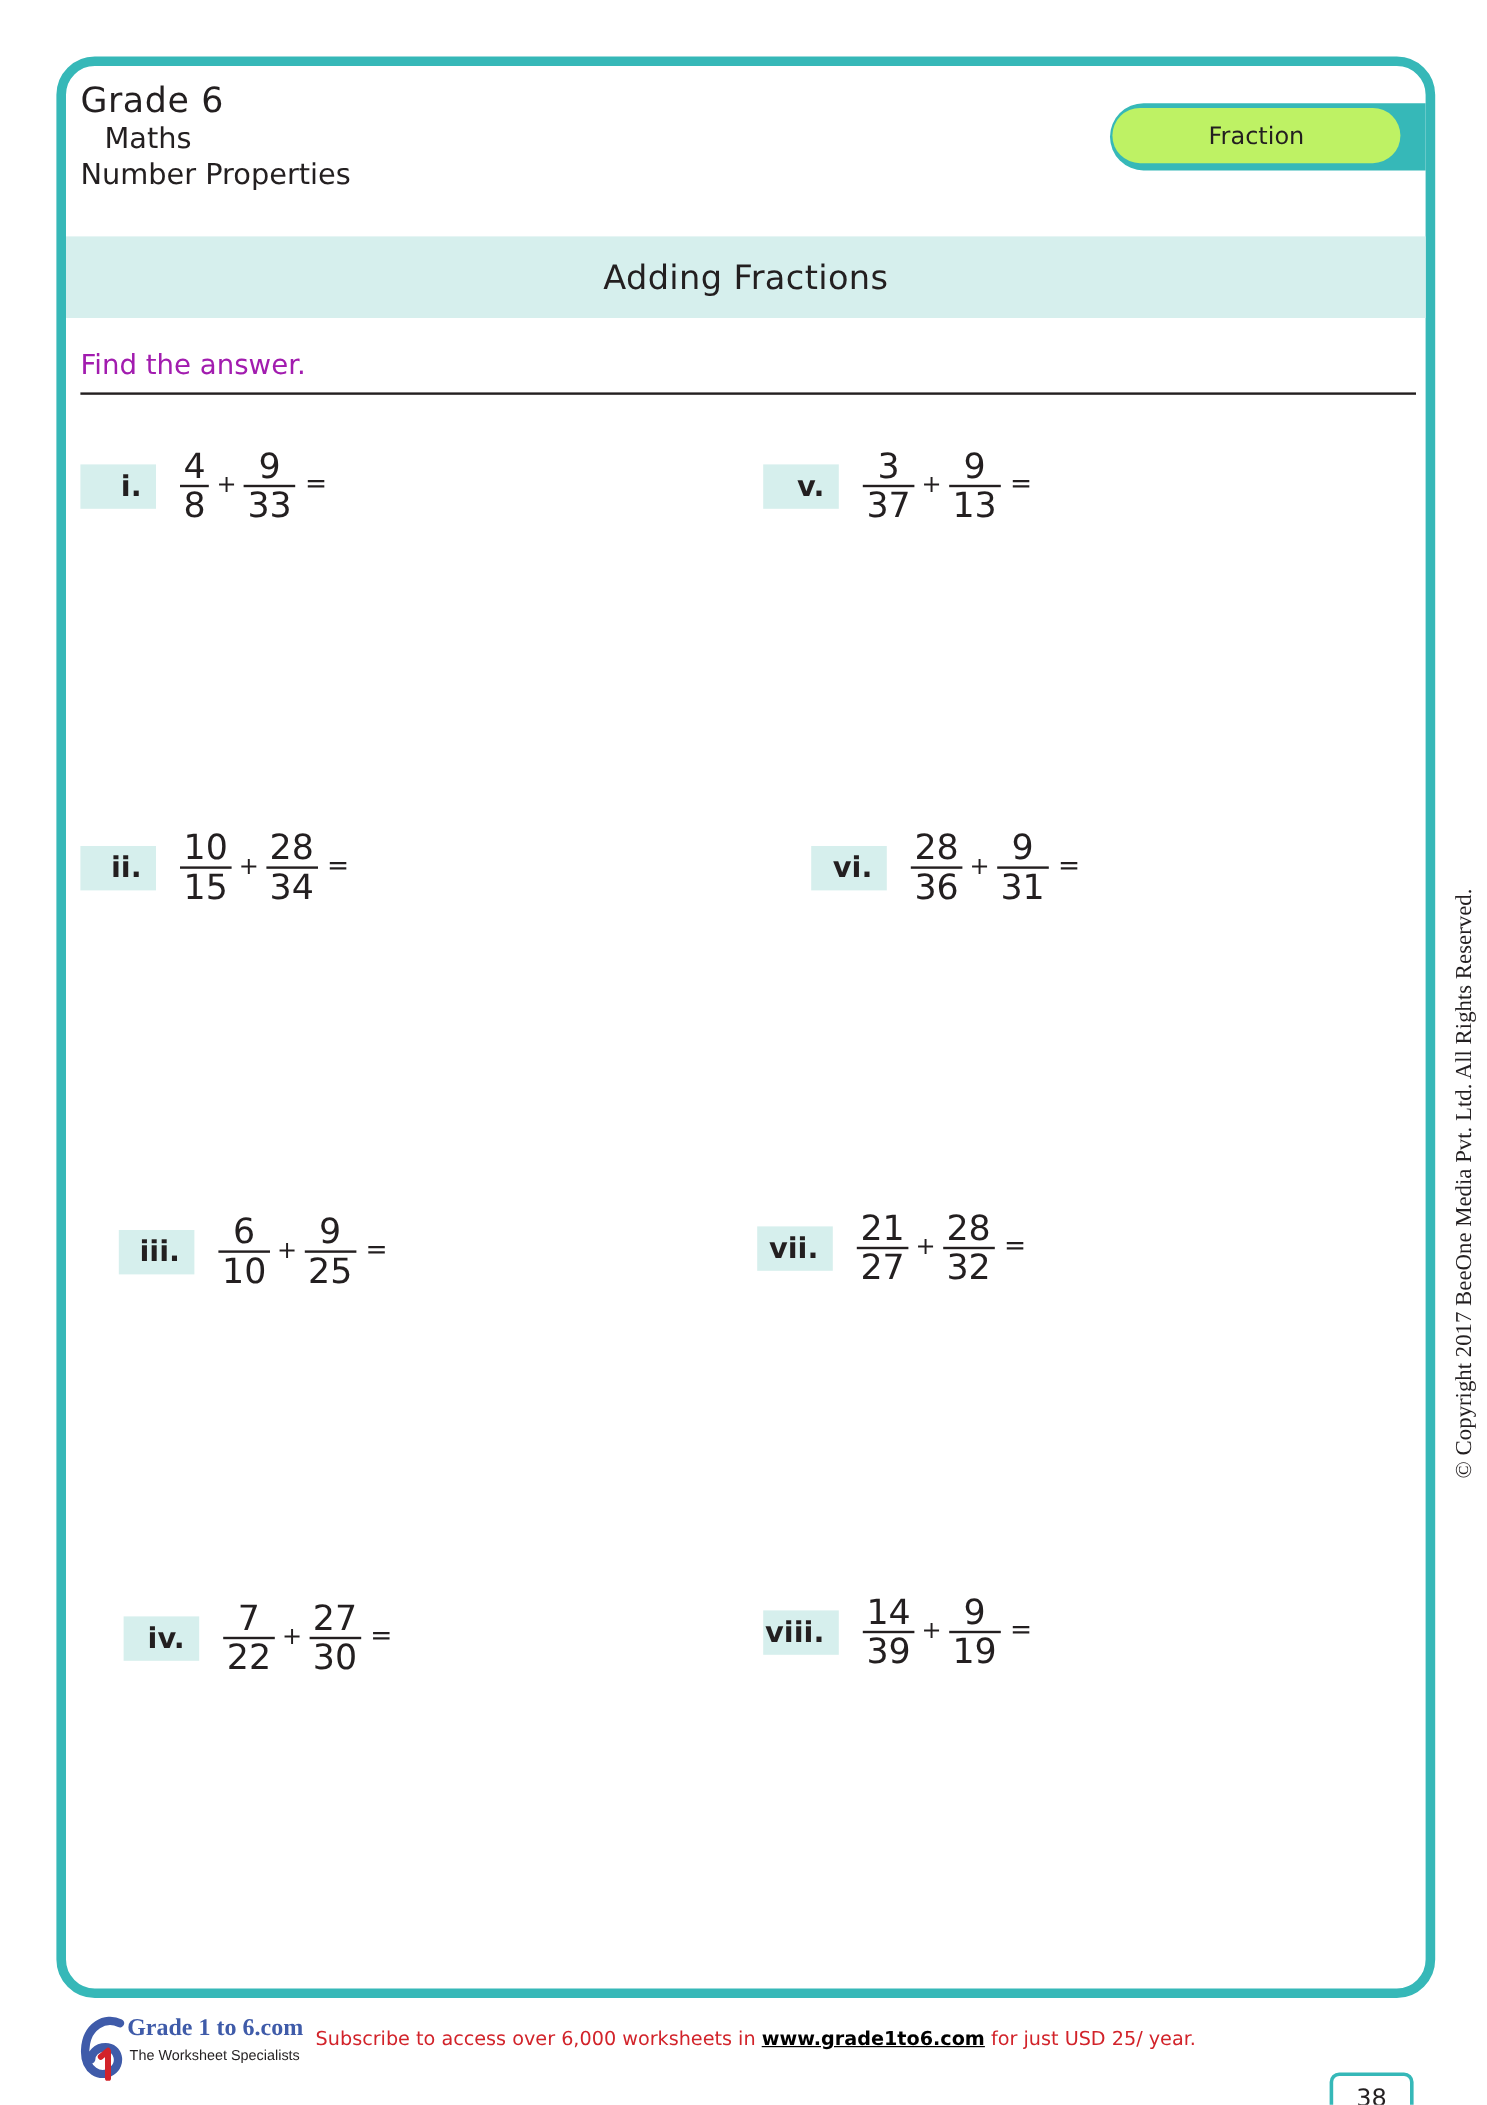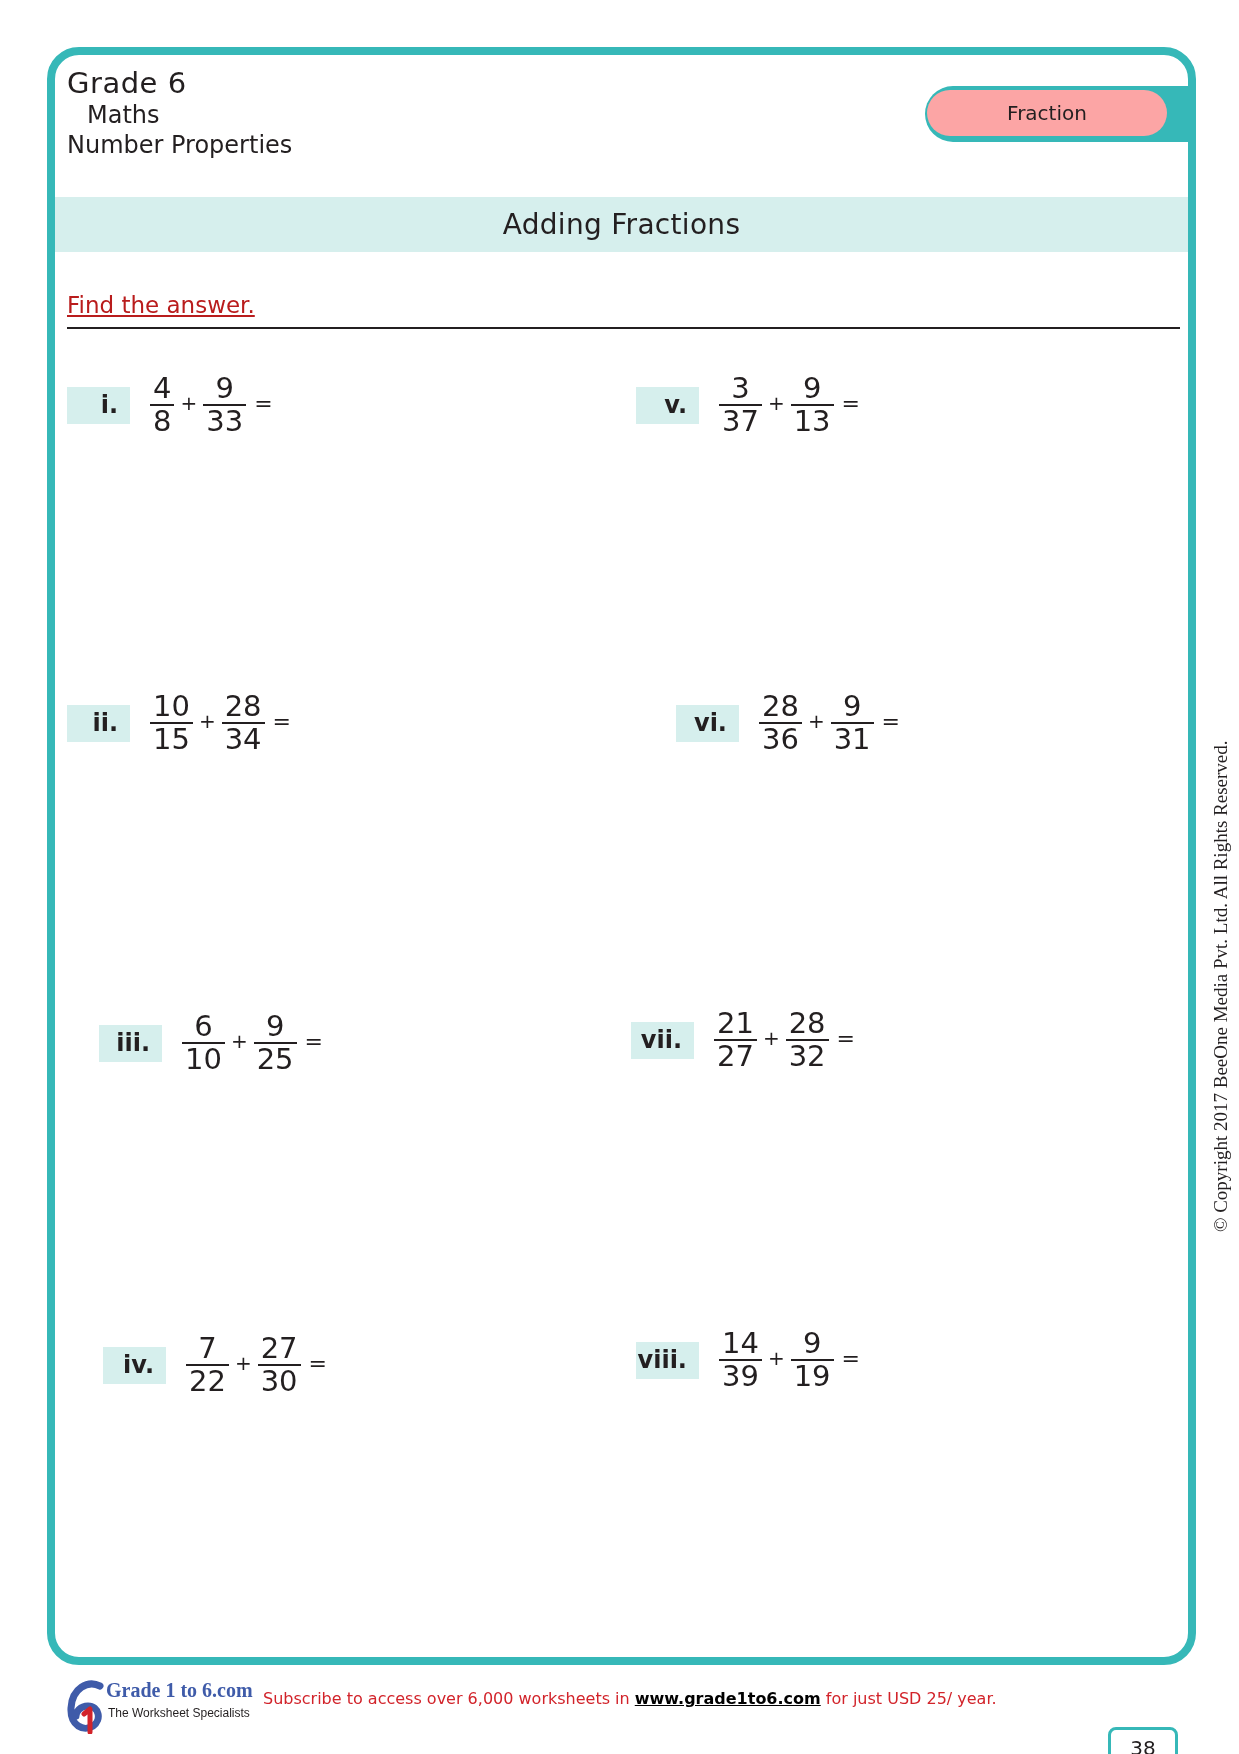--- a/index.html
+++ b/index.html
@@ -8,27 +8,27 @@
   .frame { position:absolute; left:47px; top:47px; width:1133px; height:1602px;
            border:8px solid #36b8b8; border-radius:32px; background:#fff; }
   .hdr { position:absolute; left:67px; font-family:"DejaVu Sans", sans-serif; color:#231f20; white-space:nowrap; }
   .grade { top:66px; font-size:29px; letter-spacing:0.5px; }
   .subject { top:101px; font-size:24px;margin-left:20px; }
   .topic { top:131px; font-size:24px; }
 
   .tab-bg { position:absolute; left:925px; top:86px; width:263px; height:56px;
             background:#36b8b8; border-radius:28px 0 0 28px; }
   .tab { position:absolute; left:927px; top:90px; width:240px; height:46px;
-         background:#fca5a5; border-radius:24px; display:flex; align-items:center; justify-content:center;
+         background:#bef264; border-radius:24px; display:flex; align-items:center; justify-content:center;
          font-size:20px; color:#231f20; }
 
-  .title-band { position:absolute; left:55px; top:197px; width:1133px; height:55px; background:#d6efed;
+  .title-band { position:absolute; left:55px; top:197px; width:1133px; height:68px; background:#d6efed;
                 display:flex; align-items:center; justify-content:center; font-size:28px; color:#231f20; letter-spacing:0.3px; }
 
-  .instr { position:absolute; left:67px; top:292px; font-size:23px; color:#b91c1c;text-decoration:underline; }
+  .instr { position:absolute; left:67px; top:292px; font-size:23px; color:#a21caf; }
   .rule { position:absolute; left:67px; top:327px; width:1113px; height:2px; background:#231f20; }
 
   .problem { position:absolute; height:80px; display:flex; align-items:center; }
   .label { width:63px; height:37px; background:#d6efed; display:flex; align-items:center; justify-content:flex-end;
            padding-right:12px; box-sizing:border-box; font-size:24px; font-weight:bold; color:#231f20; }
   .frac { display:inline-flex; flex-direction:column; align-items:center; margin:0 4px; }
   .frac .num, .frac .den { font-size:29px; line-height:31px; color:#231f20; padding:0 3px; }
   .frac .bar { height:2px; background:#231f20; align-self:stretch; }
   .op { font-size:20px; margin:0 2px; color:#231f20; position:relative; top:-2px; }
   .eq { font-size:22px; margin-left:4px; color:#231f20; position:relative; top:-2px; }

